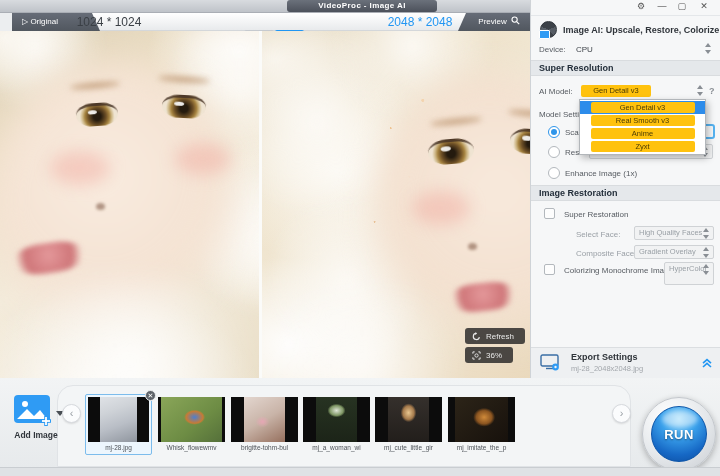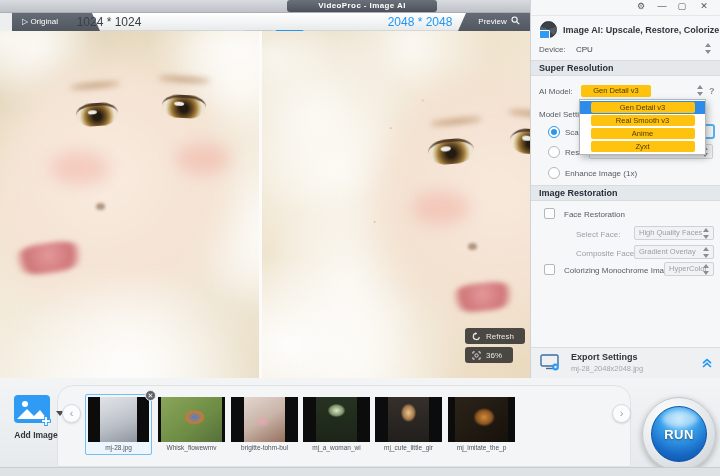--- a/index.html
+++ b/index.html
@@ -283,37 +283,37 @@
     <div class="sel-box" style="left:58px;top:144px;width:124px;height:15px;">
       <span class="spin" style="left:112px;top:1px;"></span>
     </div>
 
     <div class="rdo" style="left:17px;top:167px;"></div>
     <div class="lbl" style="left:34px;top:169px;">Enhance Image (1x)</div>
 
     <div class="sec-bar" style="top:185px;">Image Restoration</div>
 
     <div class="cbx" style="left:13px;top:208px;"></div>
-    <div class="lbl" style="left:33px;top:210px;">Face Restoration</div>
+    <div class="lbl" style="left:33px;top:210px;">Super Restoration</div>
 
     <div class="lbl" style="left:45px;top:230px;color:#9aa0a6;">Select Face:</div>
     <div class="sel-box" style="left:103px;top:226px;width:80px;height:14px;">
       <span>High Quality Faces</span>
       <span class="spin" style="left:68px;top:1px;"></span>
     </div>
 
     <div class="lbl" style="left:45px;top:249px;color:#9aa0a6;">Composite Face:</div>
     <div class="sel-box" style="left:103px;top:245px;width:80px;height:14px;">
       <span>Gradient Overlay</span>
       <span class="spin" style="left:68px;top:1px;"></span>
     </div>
 
     <div class="cbx" style="left:13px;top:264px;"></div>
     <div class="lbl" style="left:33px;top:266px;">Colorizing Monochrome Image:</div>
-    <div class="sel-box" style="left:133px;top:262px;width:50px;height:14px;">
+    <div class="sel-box" style="left:133px;top:262px;width:50px;height:23px;">
       <span>HyperColor</span>
       <span class="spin" style="left:38px;top:1px;"></span>
     </div>
 
     <div class="dropdown">
       <div class="dd-row hl">
         <span class="pill">Gen Detail v3</span>
       </div>
       <div class="dd-row">
         <span class="pill">Real Smooth v3</span>

